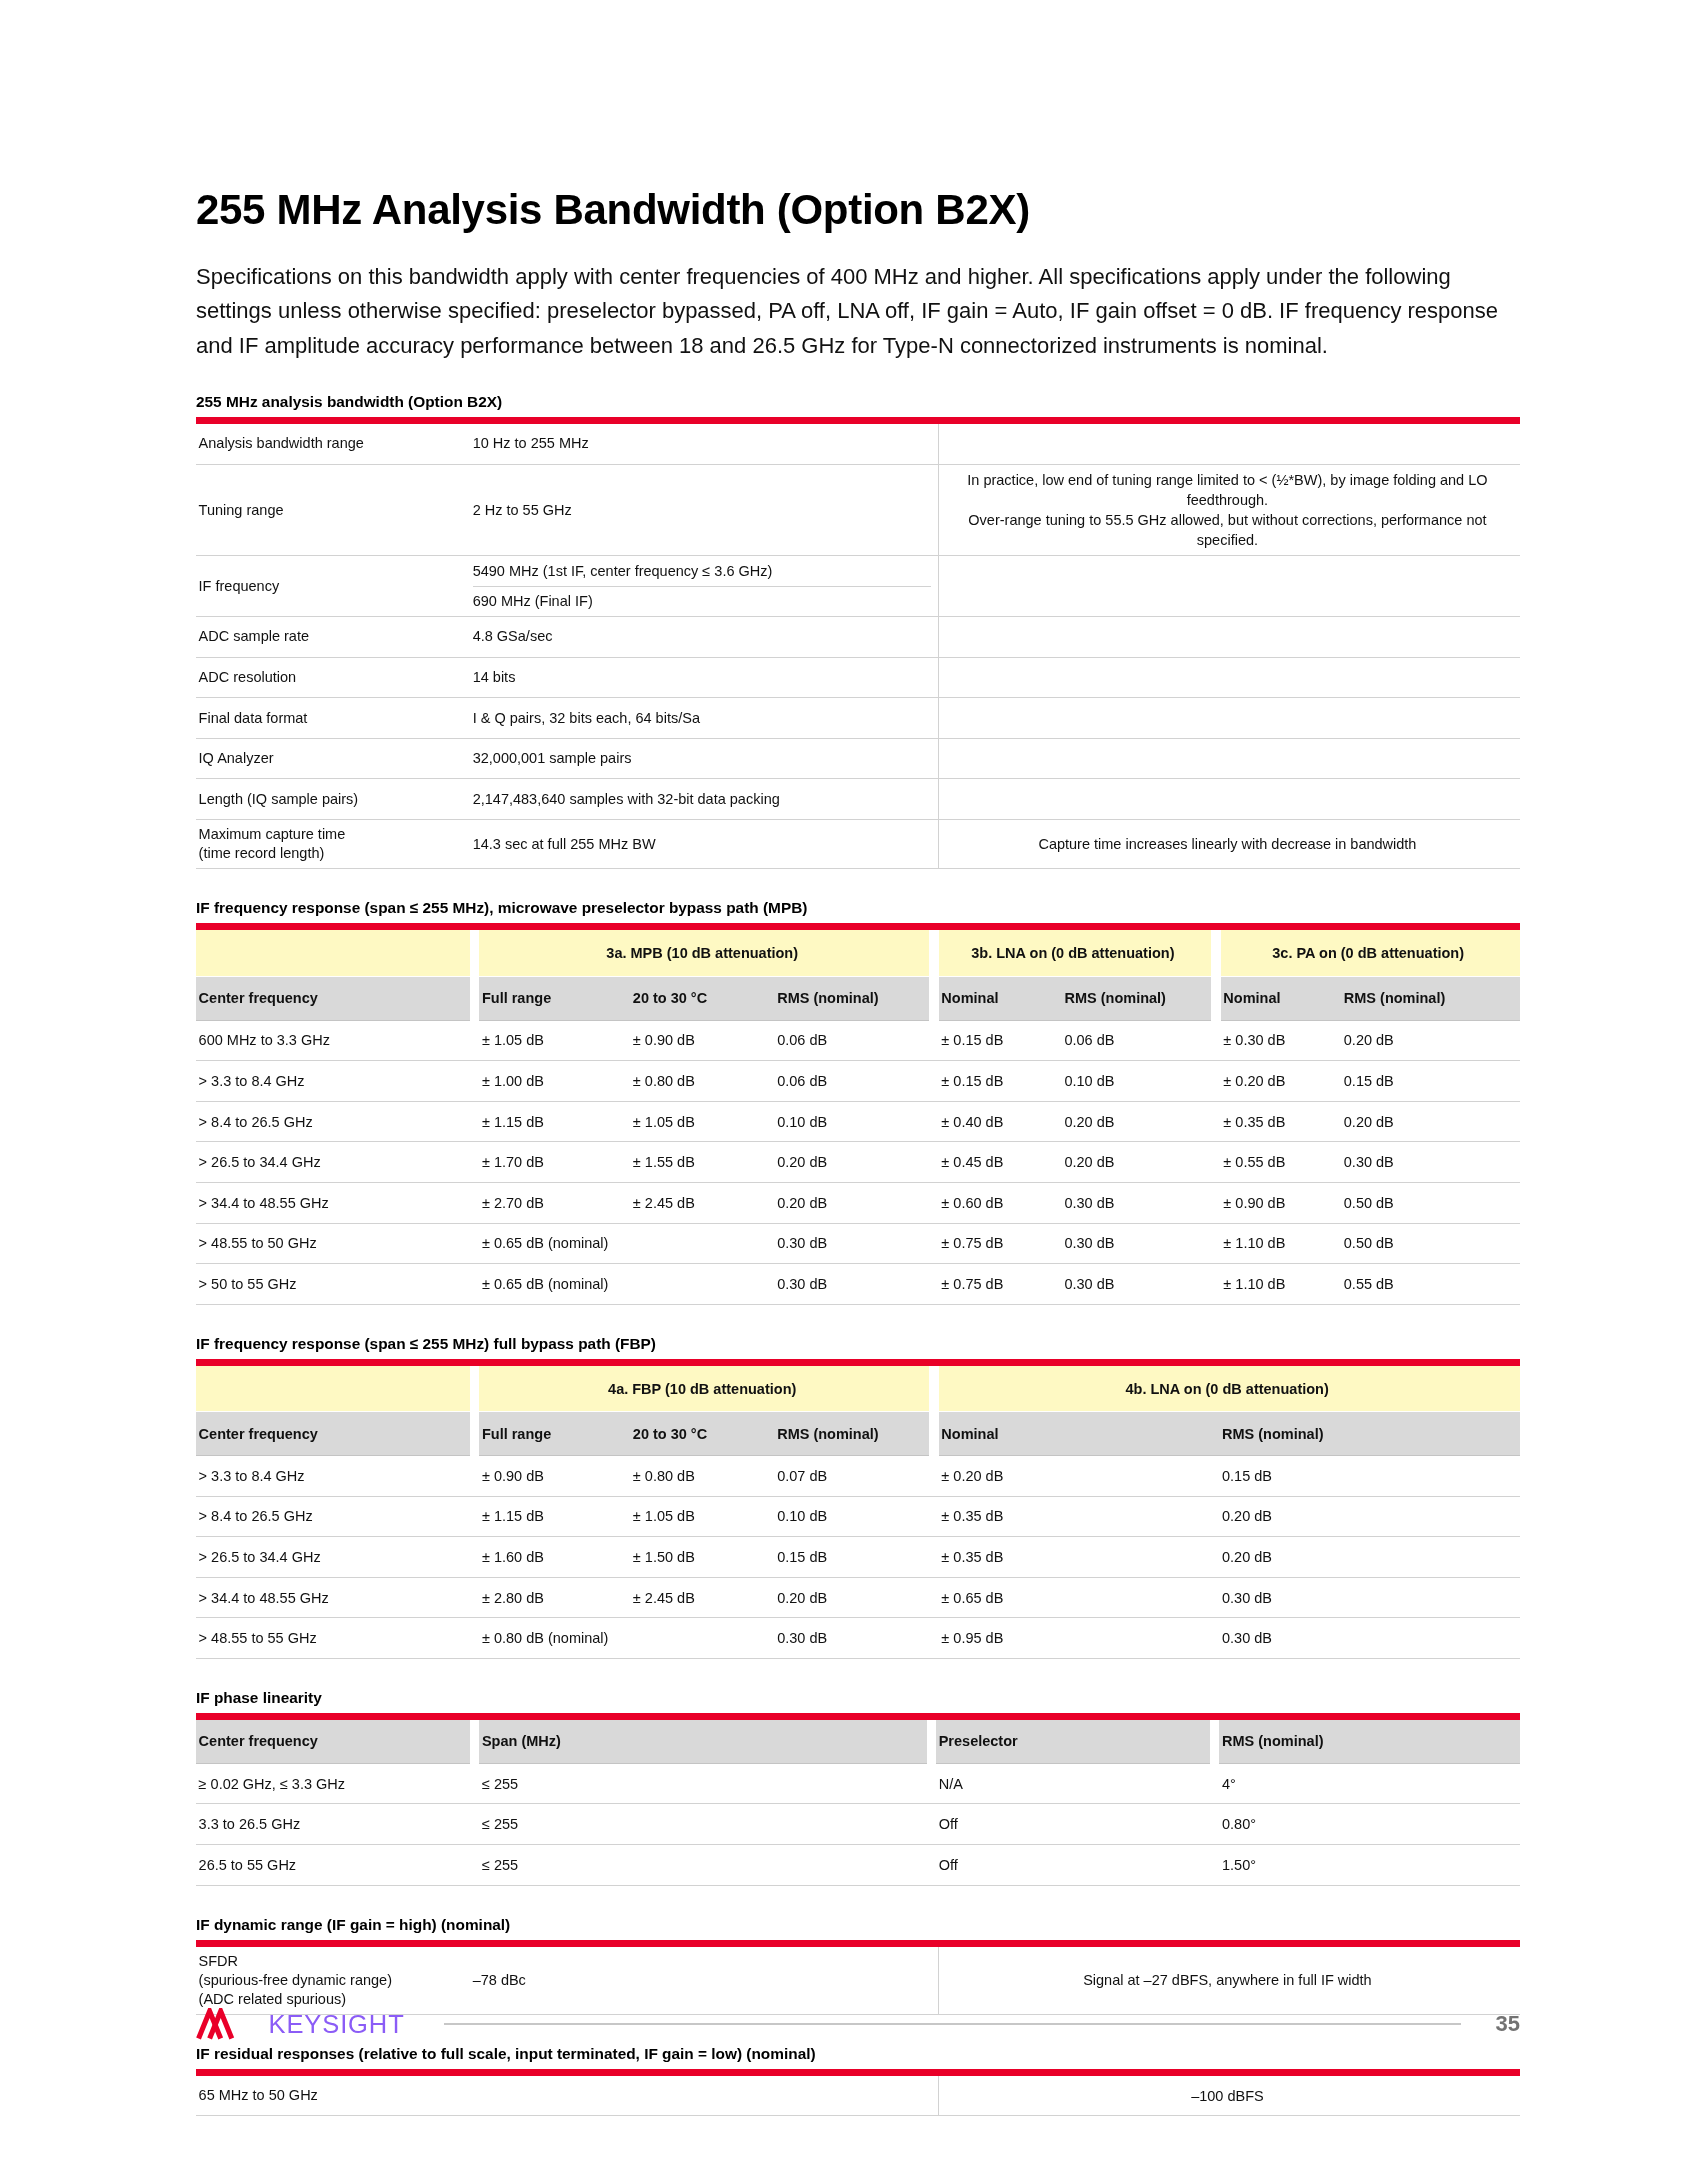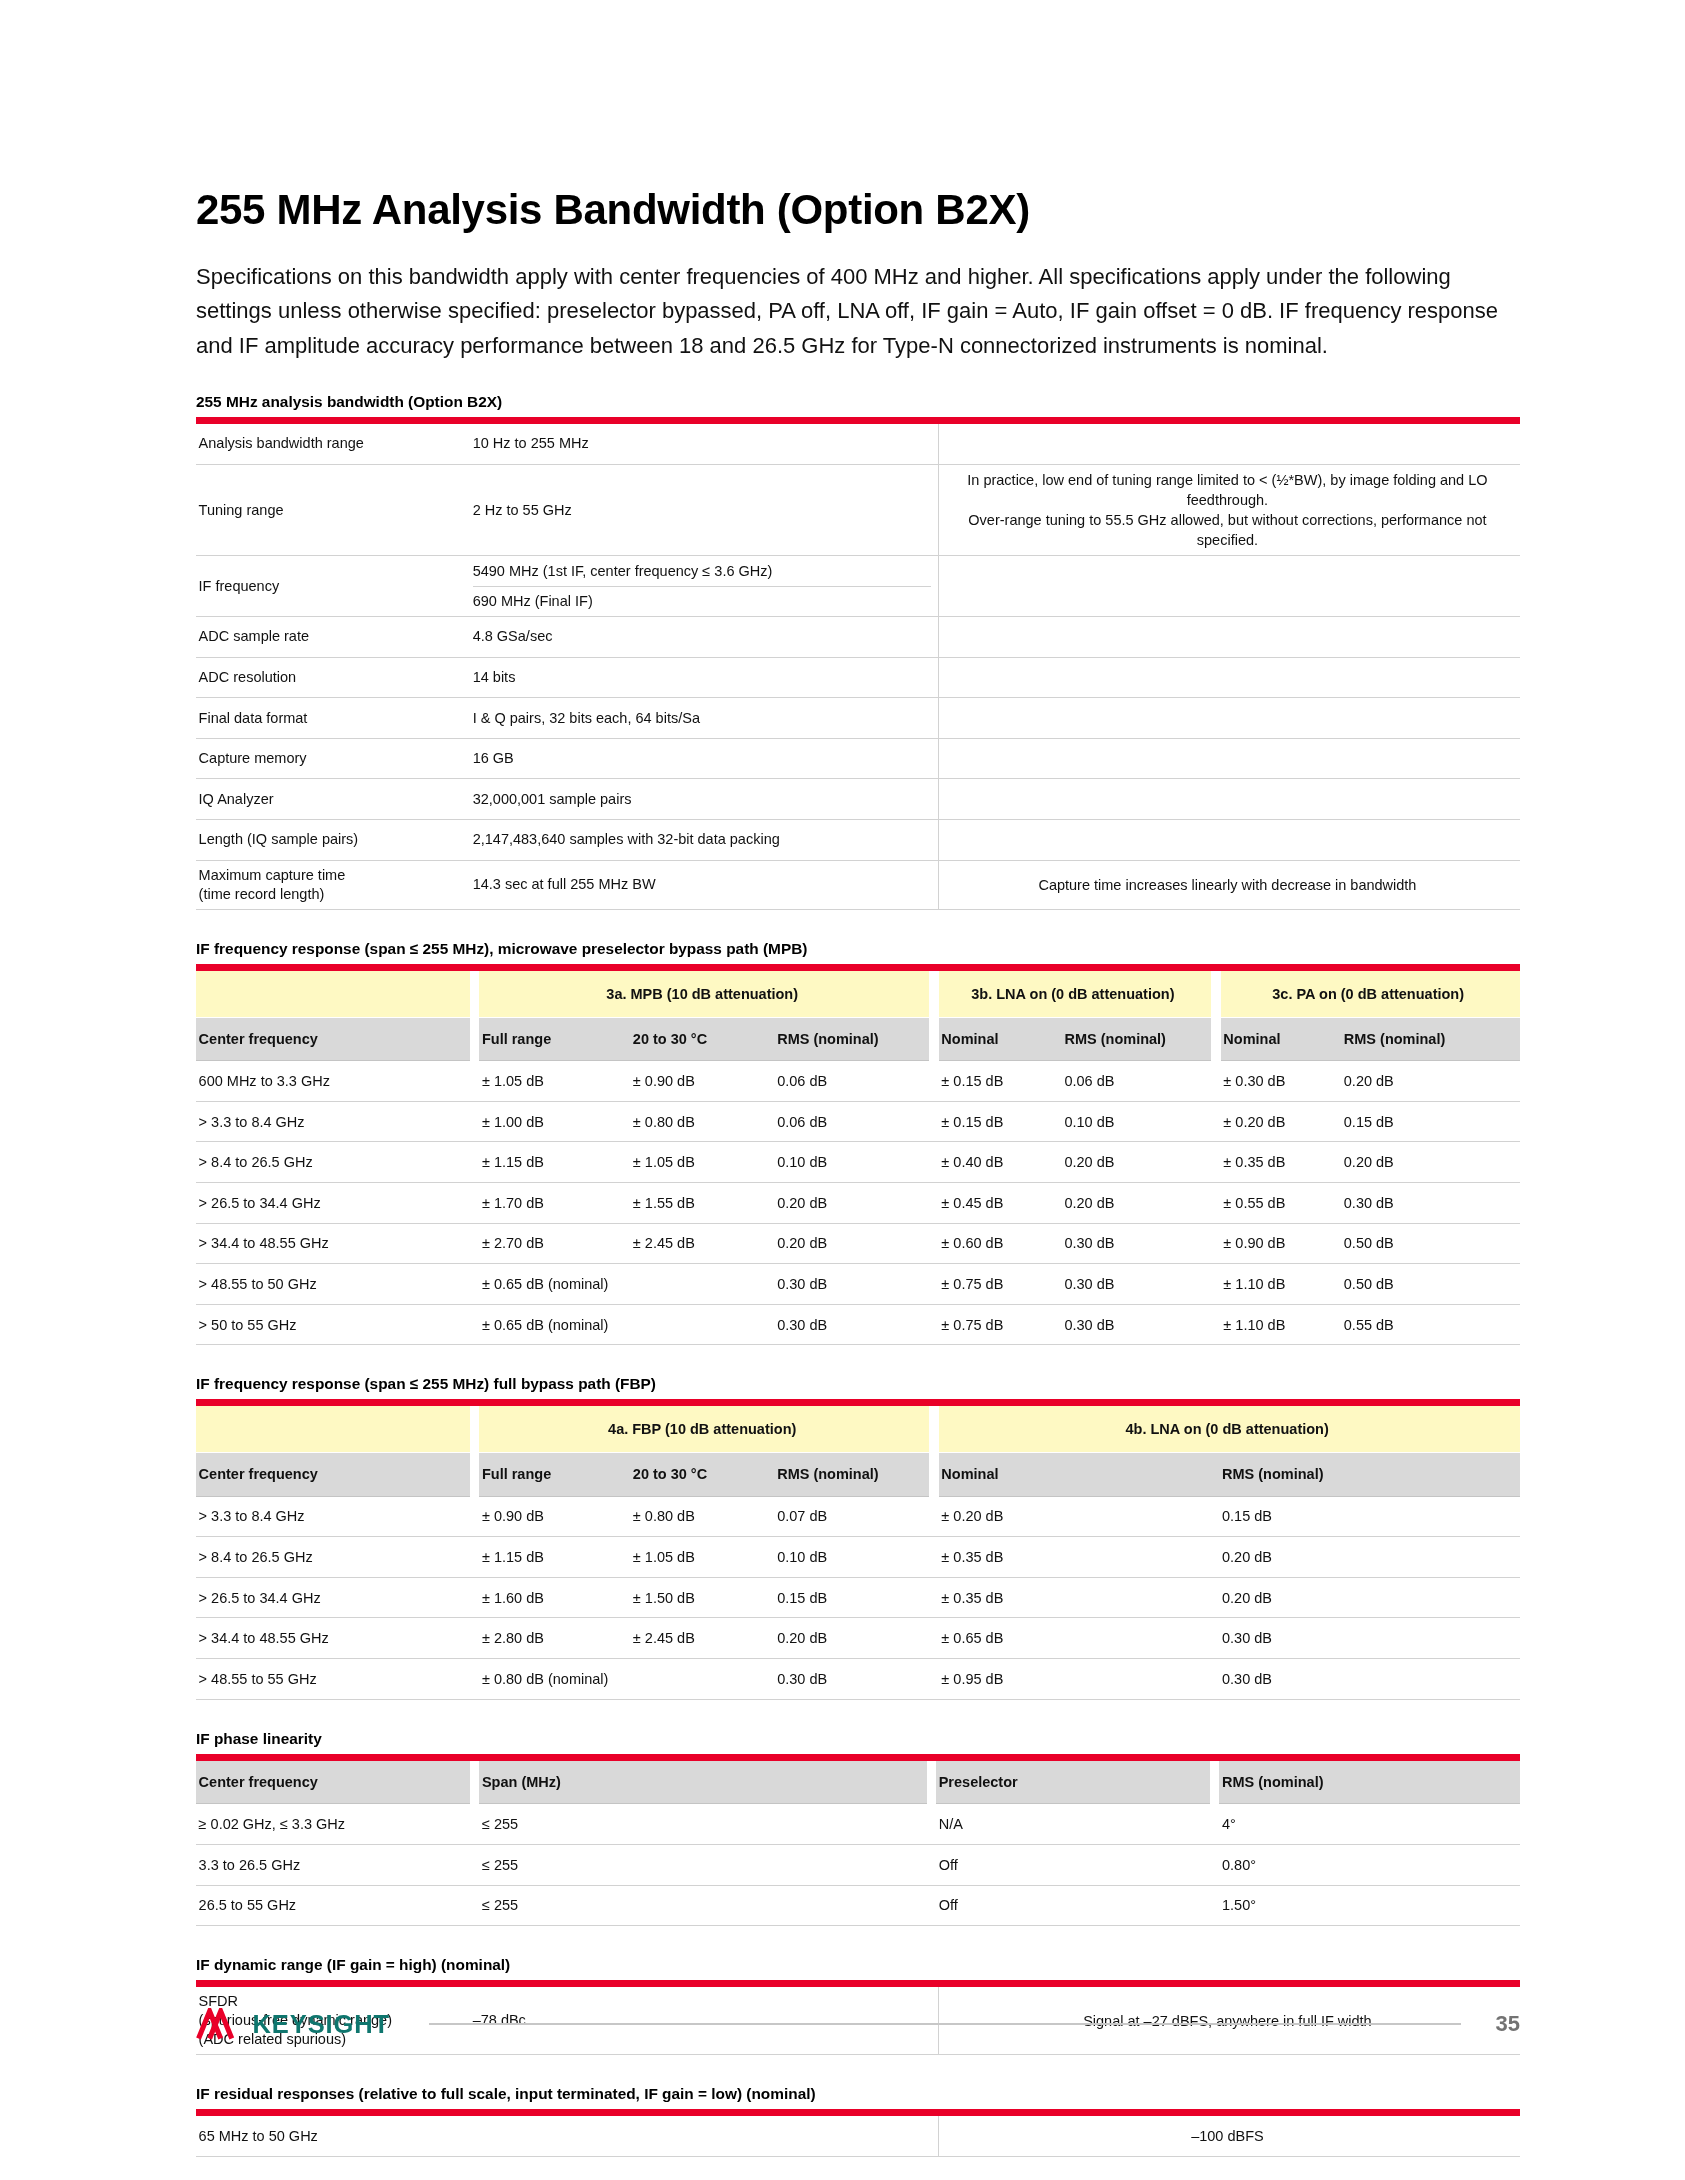--- a/index.html
+++ b/index.html
@@ -21,21 +21,21 @@
   .val-line + .val-line{border-top:0.9px solid #d2d2d2;margin-top:5.3px;padding-top:5.3px;}
   .note-line{line-height:1.38;text-align:center;}
   
   .group-row td{background:#fef9c3;font-weight:700;text-align:center;height:35px;border-bottom:1.8px solid #ffffff;}
   .head-row td{background:#d9d9d9;font-weight:700;height:32px;border-bottom:0.9px solid #c4c4c4;}
   .group-row td.gap,.head-row td.gap{background:#ffffff;border-bottom-color:#ffffff;}
   .data-row td{border-bottom:0.9px solid #d2d2d2;height:29px;}
   
   .footer{position:absolute;left:196px;top:2008px;width:1324px;display:flex;align-items:center;}
   .logo{display:flex;align-items:center;gap:10.5px;}
-  .wordmark{font-size:25.5px;font-weight:700;color:#0f766e;letter-spacing:0.9px;}
+  .wordmark{font-size:25.5px;font-weight:400;color:#8b5cf6;letter-spacing:0.9px;margin-left:16px;}
   .footer-rule{flex:1;height:1.8px;background:#c7c7c7;margin:0 35px 0 39px;}
   .page-number{font-size:22px;font-weight:700;color:#737373;}
 </style>
 </head>
 <body>
 
 <div class="page">
   <main class="content">
     <h1 class="title">255 MHz Analysis Bandwidth (Option B2X)</h1>
     <p class="intro">Specifications on this bandwidth apply with center frequencies of 400 MHz and higher. All specifications apply under the following settings unless otherwise specified: preselector bypassed, PA off, LNA off, IF gain = Auto, IF gain offset = 0 dB. IF frequency response and IF amplitude accuracy performance between 18 and 26.5 GHz for Type-N connectorized instruments is nominal.</p>
@@ -98,29 +98,20 @@
                   <div class="val-line">14 bits</div>
                 </td>
                 <td class="note-cell"></td>
               </tr>
               <tr class="spec-row">
                 <td class="label-cell">
                   <div class="lbl-line">Final data format</div>
                 </td>
                 <td class="value-cell">
                   <div class="val-line">I &amp; Q pairs, 32 bits each, 64 bits/Sa</div>
-                </td>
-                <td class="note-cell"></td>
-              </tr>
-              <tr class="spec-row">
-                <td class="label-cell">
-                  <div class="lbl-line">Capture memory</div>
-                </td>
-                <td class="value-cell">
-                  <div class="val-line">16 GB</div>
                 </td>
                 <td class="note-cell"></td>
               </tr>
               <tr class="spec-row">
                 <td class="label-cell">
                   <div class="lbl-line">IQ Analyzer</div>
                 </td>
                 <td class="value-cell">
                   <div class="val-line">32,000,001 sample pairs</div>
                 </td>

